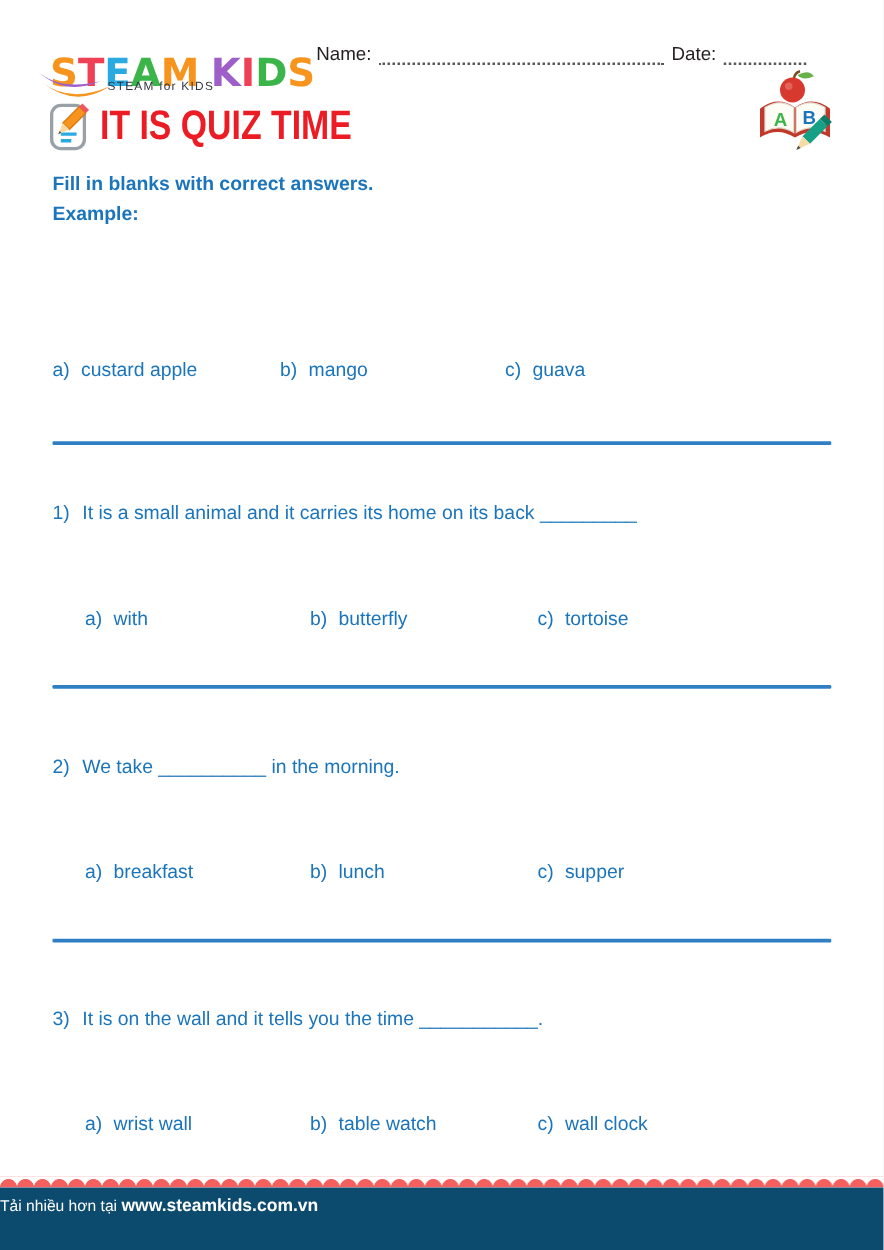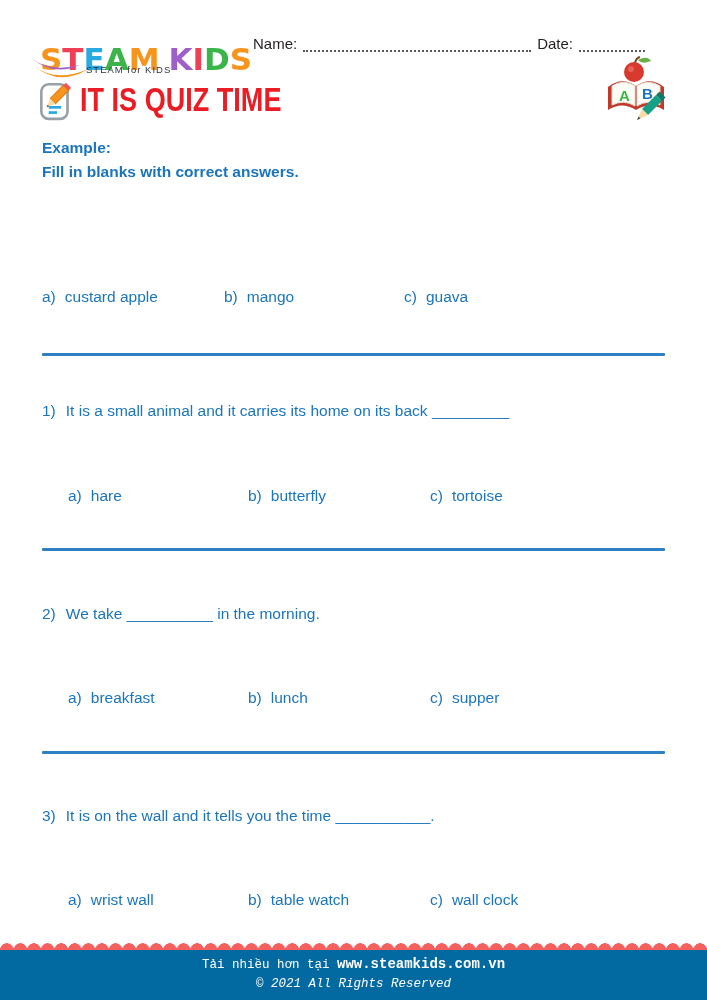--- a/index.html
+++ b/index.html
@@ -66,23 +66,22 @@
   
   .footer{position:absolute;left:0;right:0;bottom:0;}
   .footer-scallops{
     height:9px;
     background-image:radial-gradient(circle 6.9px at 50% 100%, #F4605D 6.5px, rgba(244,96,93,0) 7px);
     background-size:13.6px 9px;
     background-repeat:repeat-x;
     background-position:0 bottom;
   }
   .footer-band{
-    background:#0369a1;height:44px;color:#ffffff;text-align:center;
+    background:#0c4a6e;height:44px;color:#ffffff;
     padding-top:6px;
-    font-family:Liberation Mono, monospace;
   }
   .footer-line1{font-size:12.5px;line-height:17px;}
   .footer-url{font-weight:bold;font-size:14px;}
   .footer-line2{font-size:12.5px;font-style:italic;line-height:17px;margin-top:2px;}
 </style>
 </head>
 <body>
 
 <div class="page">
 
@@ -123,22 +122,22 @@
     <path d="M56 31 Q44 23.5 33 31 L33 51 Q44 44 56 50 Z" fill="#FDFDF6" stroke="#e3ded2" stroke-width="1"></path>
     <text x="15" y="46" font-size="15" font-weight="bold" fill="#3BB54A" font-family="Liberation Sans, sans-serif">A</text>
     <text x="38" y="44" font-size="15" font-weight="bold" fill="#1B75BC" font-family="Liberation Sans, sans-serif">B</text>
     <polygon points="38,54 44,60 58,46 52,40" fill="#16A085"></polygon>
     <polygon points="52,40 58,46 61.5,42.5 55.5,36.5" fill="#0E7D68"></polygon>
     <polygon points="38,54 44,60 33,65" fill="#F8DCA6"></polygon>
     <polygon points="33,65 36.5,63.4 34.6,61.5" fill="#4a4a4a"></polygon>
   </svg>
 
   <div class="instructions">
+    <div>Fill in blanks with correct answers.</div>
     <div>Example:</div>
-    <div>Fill in blanks with correct answers.</div>
   </div>
 
 
   <div class="options-row" style="left:42px;top:288px;">
     <span class="opt" style="left:0;">
         <span>a)</span>
         <span>custard apple</span>
       </span>
     <span class="opt" style="left:182px;">
         <span>b)</span>
@@ -152,21 +151,21 @@
 
   <div class="rule" style="top:353px;"></div>
 
   <div class="question" style="top:402px;">
     <span>1)</span>
     <span>It is a small animal and it carries its home on its back _________</span>
   </div>
   <div class="options-row" style="left:68px;top:487px;">
     <span class="opt" style="left:0;">
         <span>a)</span>
-        <span>hare</span>
+        <span>with</span>
       </span>
     <span class="opt" style="left:180px;">
         <span>b)</span>
         <span>butterfly</span>
       </span>
     <span class="opt" style="left:362px;">
         <span>c)</span>
         <span>tortoise</span>
       </span>
   </div>
@@ -210,17 +209,16 @@
     <span class="opt" style="left:362px;">
         <span>c)</span>
         <span>wall clock</span>
       </span>
   </div>
 
   <div class="footer">
     <div class="footer-scallops"></div>
     <div class="footer-band">
       <div class="footer-line1"><span>Tải nhiều hơn tại </span><span class="footer-url">www.steamkids.com.vn</span></div>
-      <div class="footer-line2">© 2021 All Rights Reserved</div>
     </div>
   </div>
 
 </div>
 
 </body></html>

